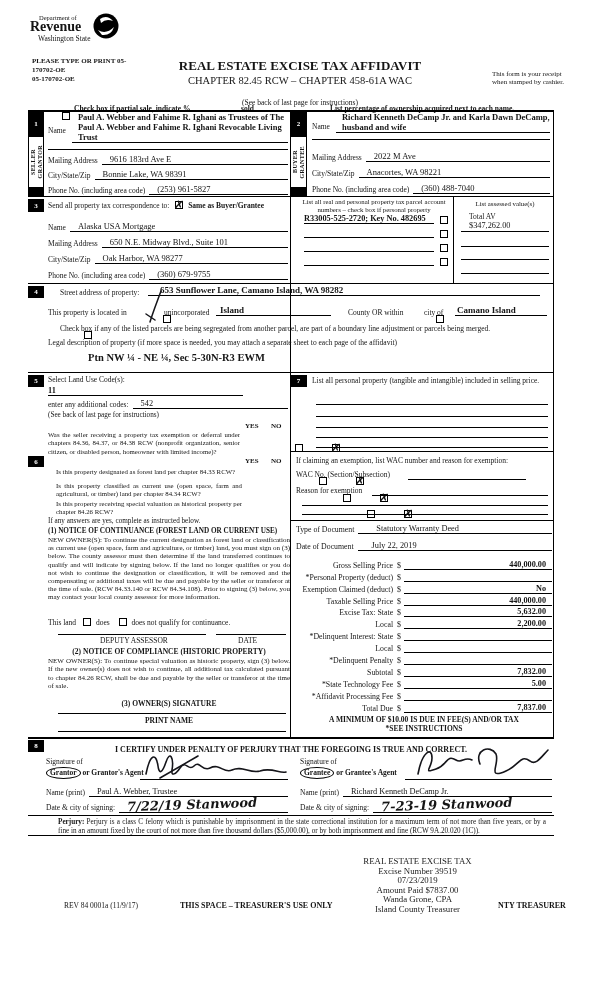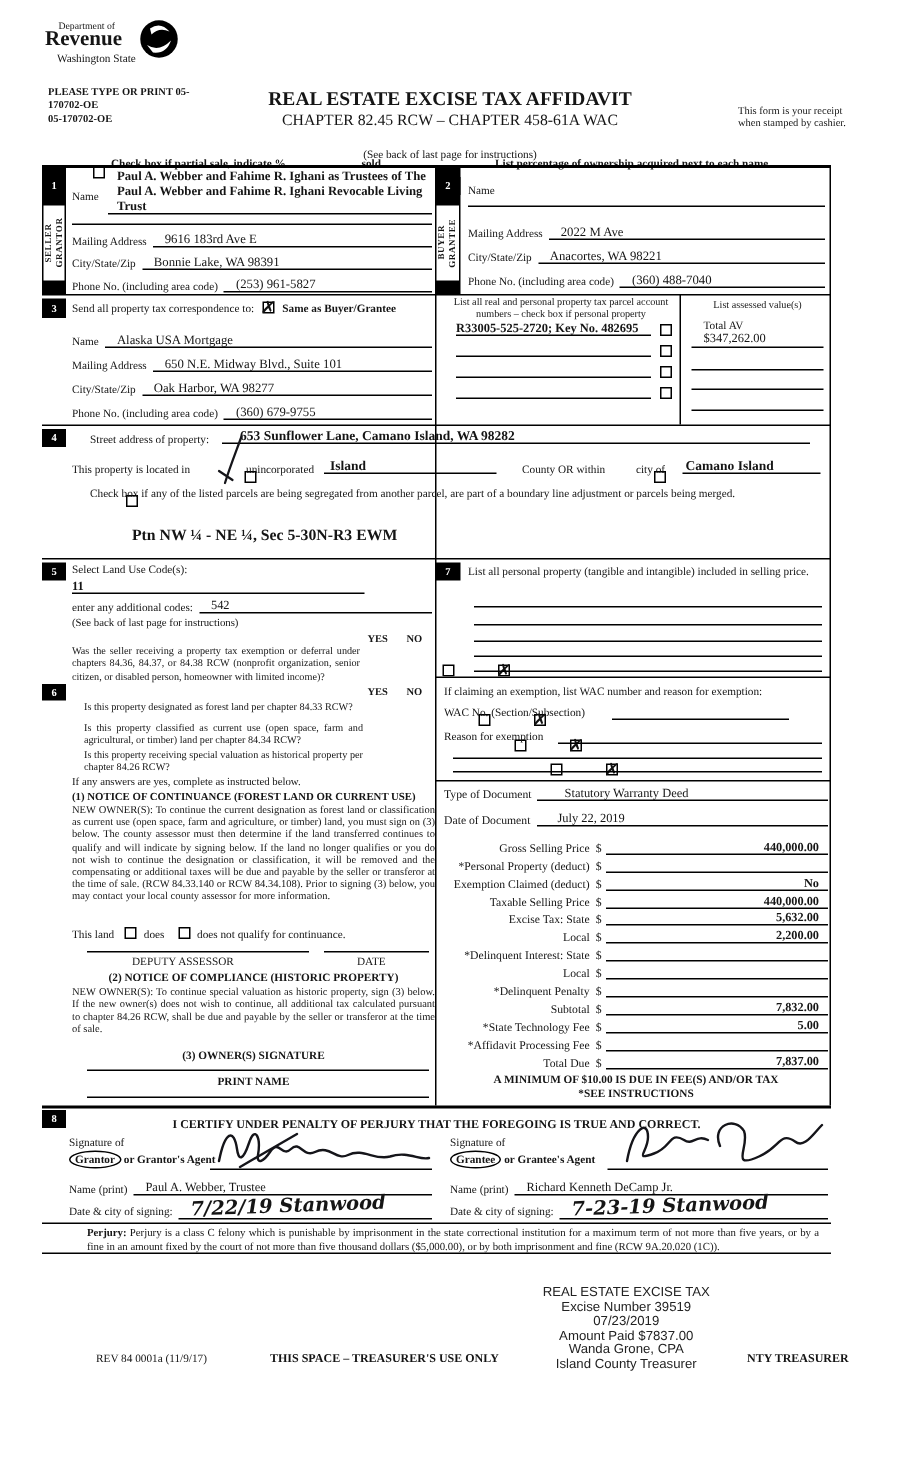--- a/index.html
+++ b/index.html
@@ -26,21 +26,21 @@
   .frow .fill{flex:1;border-bottom:1px solid #000;font-weight:normal;padding-left:8px;white-space:nowrap}
   .ublank{border-bottom:1px solid #000}
   .hand{font-family:"DejaVu Serif",serif;font-style:italic;font-weight:bold;font-size:13px;display:inline-block;transform:rotate(-2deg)}
   .circle{border:1.2px solid #000;border-radius:50%;padding:0 3px 1px 3px;display:inline-block}
   .moneyrow{display:flex;align-items:flex-end;height:11.9px}
   .moneyrow .mlabel{flex:1;text-align:right;font-size:7.8px;white-space:nowrap;margin-right:4px}
   .moneyrow .dollar{font-size:7.8px;margin-right:3px}
   .moneyrow .mval{width:148px;border-bottom:1px solid #000;text-align:right;font-weight:bold;font-size:8.2px;padding-right:6px;white-space:nowrap}
   .just{text-align:justify}
   svg.sig path{fill:none;stroke:#15151a;stroke-width:1.6;stroke-linecap:round}
-  .stamp{font-family:Liberation Sans, sans-serif;color:#222;line-height:1.08;font-size:8.8px;text-align:center}
+  .stamp{font-family:Liberation Serif, serif;color:#222;line-height:1.08;font-size:8.8px;text-align:center}
 </style>
 </head>
 <body>
 
 <div id="page">
 
   
   <div class="abs" style="left:30px;top:12px;width:120px">
     <svg class="abs" style="left:62px;top:0" width="28" height="28" viewBox="0 0 28 28">
       <circle cx="14" cy="14" r="12.5" fill="#000"></circle>
@@ -124,20 +124,21 @@
     <div class="frow t75" style="margin-top:4px">
       <span class="lab">Phone No. (including area code)</span>
       <span class="fill t85">(253) 961-5827</span>
     </div>
   </div>
 
   
   <div class="abs" style="left:312px;top:112px;width:238px">
     <div style="display:flex">
       <span class="t75" style="margin-right:6px;margin-top:10px">Name</span>
+      <span class="b t85" style="flex:1;border-bottom:1px solid #000;padding-left:6px">Richard Kenneth DeCamp Jr. and Karla Dawn DeCamp, husband and wife</span>
     </div>
     <div class="ublank" style="height:7px"></div>
     <div class="frow t75" style="margin-top:11px">
       <span class="lab">Mailing Address</span>
       <span class="fill t85">2022 M Ave</span>
     </div>
     <div class="frow t75" style="margin-top:5px">
       <span class="lab">City/State/Zip</span>
       <span class="fill t85">Anacortes, WA 98221</span>
     </div>
@@ -212,20 +213,21 @@
     <path d="M2 24 L11 30" fill="none" stroke="#15151a" stroke-width="1.5" stroke-linecap="round"></path>
   </svg>
   <span class="abs t75" style="left:164px;top:308px">unincorporated</span>
   <span class="abs b t9 ublank" style="left:216px;top:305px;width:115px;padding-left:4px">Island</span>
   <span class="abs t75" style="left:348px;top:308px">County OR within</span>
   <span class="cb abs" style="left:412px;top:308px"></span>
   <span class="abs t75" style="left:424px;top:308px">city of</span>
   <span class="abs b t9 ublank" style="left:455px;top:305px;width:92px;padding-left:2px">Camano Island</span>
   <span class="cb abs" style="left:48px;top:324px"></span>
   <span class="abs t75" style="left:60px;top:324px;width:490px">Check box if any of the listed parcels are being segregated from another parcel, are part of a boundary line adjustment or parcels being merged.</span>
+  <span class="abs t75" style="left:48px;top:338px;width:500px">Legal description of property (if more space is needed, you may attach a separate sheet to each page of the affidavit)</span>
   <span class="abs b t105" style="left:88px;top:352px">Ptn NW ¼ - NE ¼, Sec 5-30N-R3 EWM</span>
 
   
   <div class="abs" style="left:48px;top:375px;width:240px">
     <div class="t75">Select Land Use Code(s):</div>
     <div class="b t83 ublank" style="width:195px;margin-top:2px">11</div>
     <div class="frow t75" style="margin-top:3px;width:240px">
       <span class="lab">enter any additional codes:</span>
       <span class="fill t83">542</span>
     </div>
@@ -254,21 +256,21 @@
   <div class="abs t7 just" style="left:48px;top:536px;width:242px;line-height:1.17">NEW OWNER(S): To continue the current designation as forest land or classification as current use (open space, farm and agriculture, or timber) land, you must sign on (3) below.  The county assessor must then determine if the land transferred continues to qualify and will indicate by signing below.  If the land no longer qualifies or you do not wish to continue the designation or classification, it will be removed and the compensating or additional taxes will be due and payable by the seller or transferor at the time of sale.  (RCW 84.33.140 or RCW 84.34.108). Prior to signing (3) below, you may contact your local county assessor for more information.</div>
   <div class="abs t75" style="left:48px;top:618px">
     <span>This land</span>
     <span class="cb" style="margin:0 3px 0 5px"></span>
     <span>does</span>
     <span class="cb" style="margin:0 3px 0 7px"></span>
     <span>does not qualify for continuance.</span>
   </div>
   <div class="hline" style="left:58px;top:634px;width:148px"></div>
   <div class="hline" style="left:216px;top:634px;width:70px"></div>
-  <span class="abs t75" style="left:88px;top:636px">DEPUTY ASSESSOR</span>
+  <span class="abs t75" style="left:100px;top:636px">DEPUTY ASSESSOR</span>
   <span class="abs t75" style="left:238px;top:636px">DATE</span>
   <div class="abs b t75 c" style="left:48px;top:647px;width:242px">(2) NOTICE OF COMPLIANCE (HISTORIC PROPERTY)</div>
   <div class="abs t7 just" style="left:48px;top:657px;width:242px;line-height:1.2">NEW OWNER(S):  To continue special valuation as historic property, sign (3) below.  If the new owner(s) does not wish to continue, all additional tax calculated pursuant to chapter 84.26 RCW, shall be due and payable by the seller or transferor at the time of sale.</div>
   <div class="abs b t75 c" style="left:48px;top:699px;width:242px">(3)  OWNER(S) SIGNATURE</div>
   <div class="hline" style="left:58px;top:713px;width:228px"></div>
   <div class="abs b t75 c" style="left:48px;top:716px;width:242px">PRINT NAME</div>
   <div class="hline" style="left:58px;top:731px;width:228px"></div>
 
   
   <div class="abs t75" style="left:312px;top:376px;width:236px">List all personal property (tangible and intangible) included in selling price.</div>

